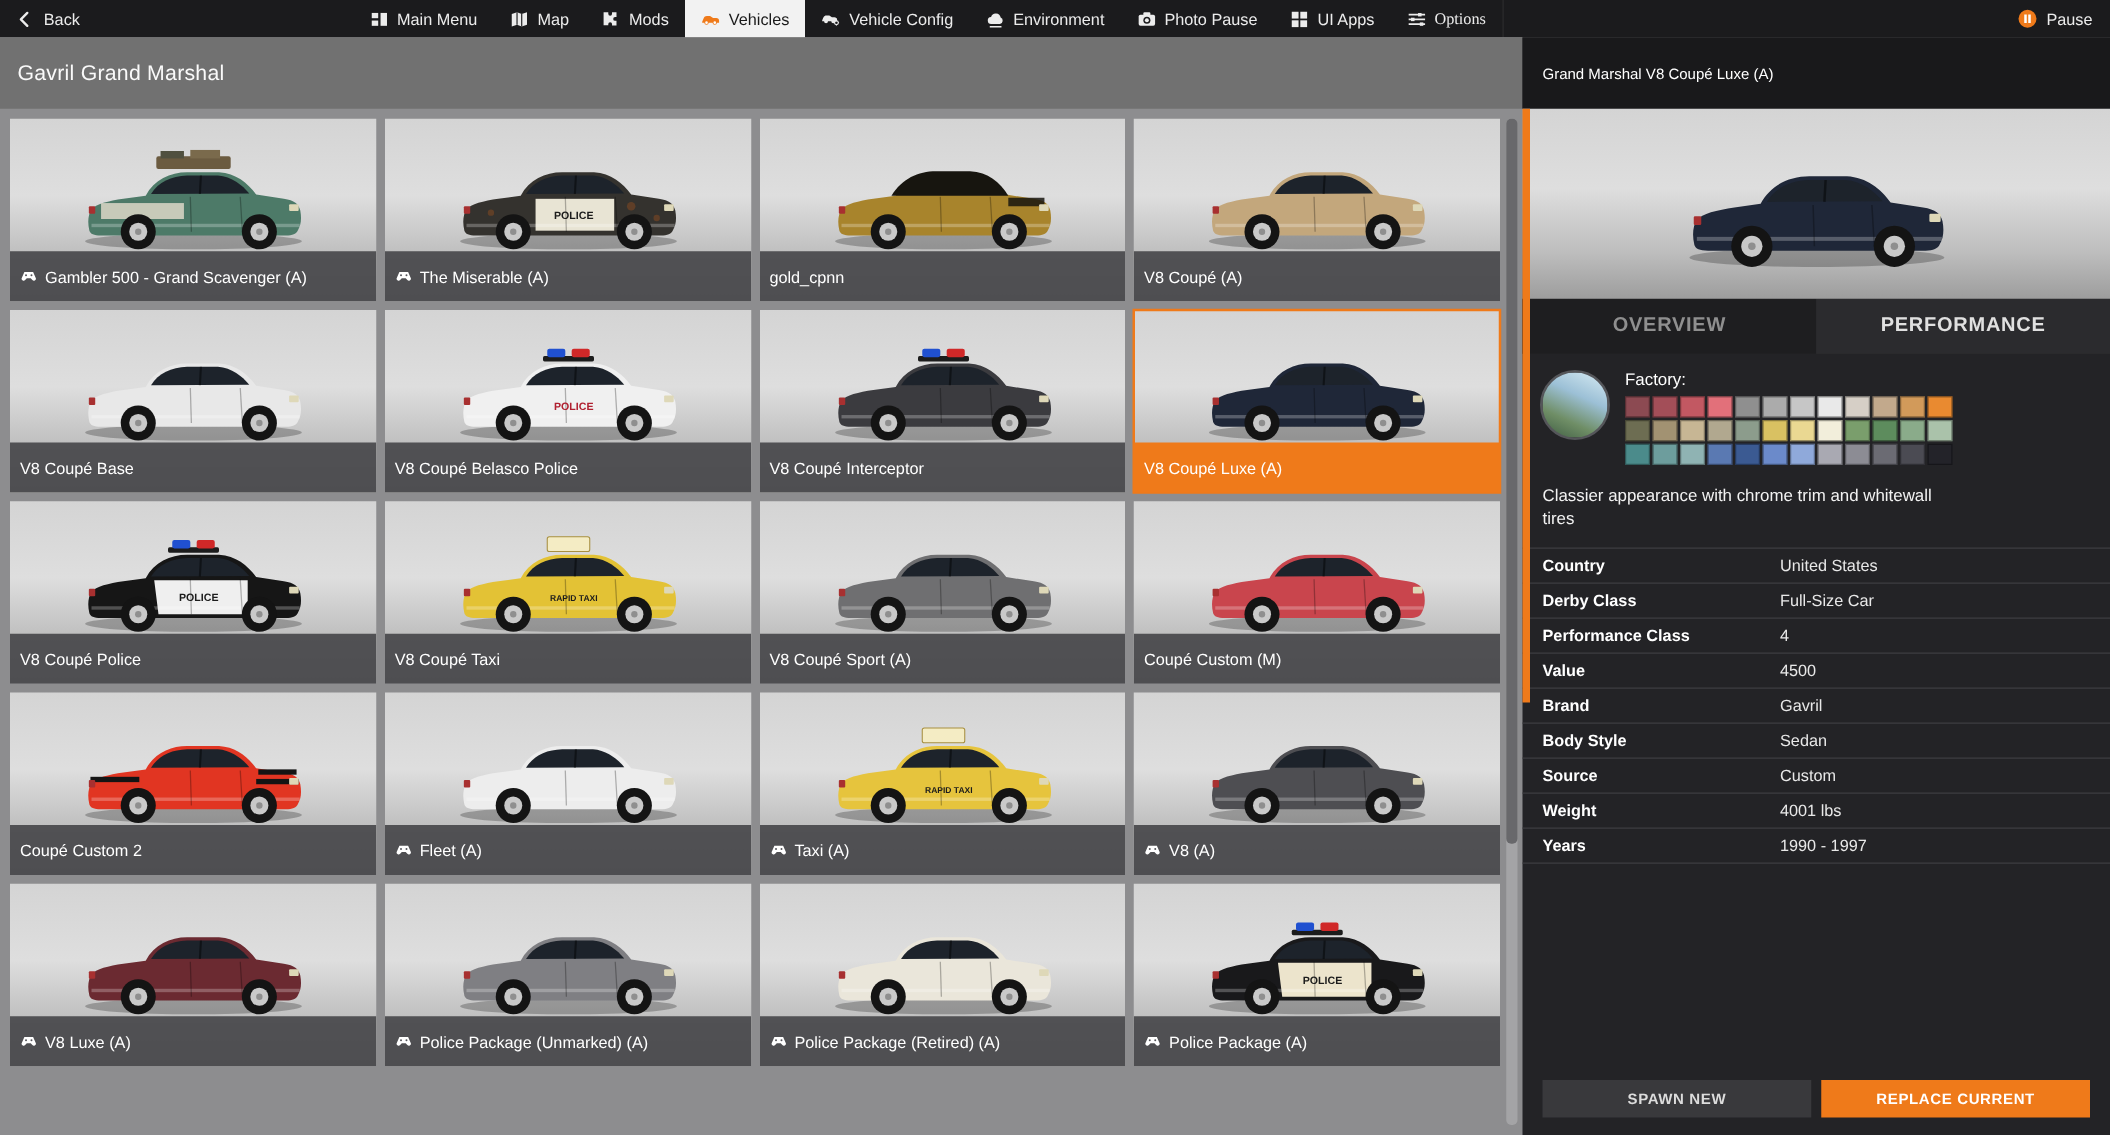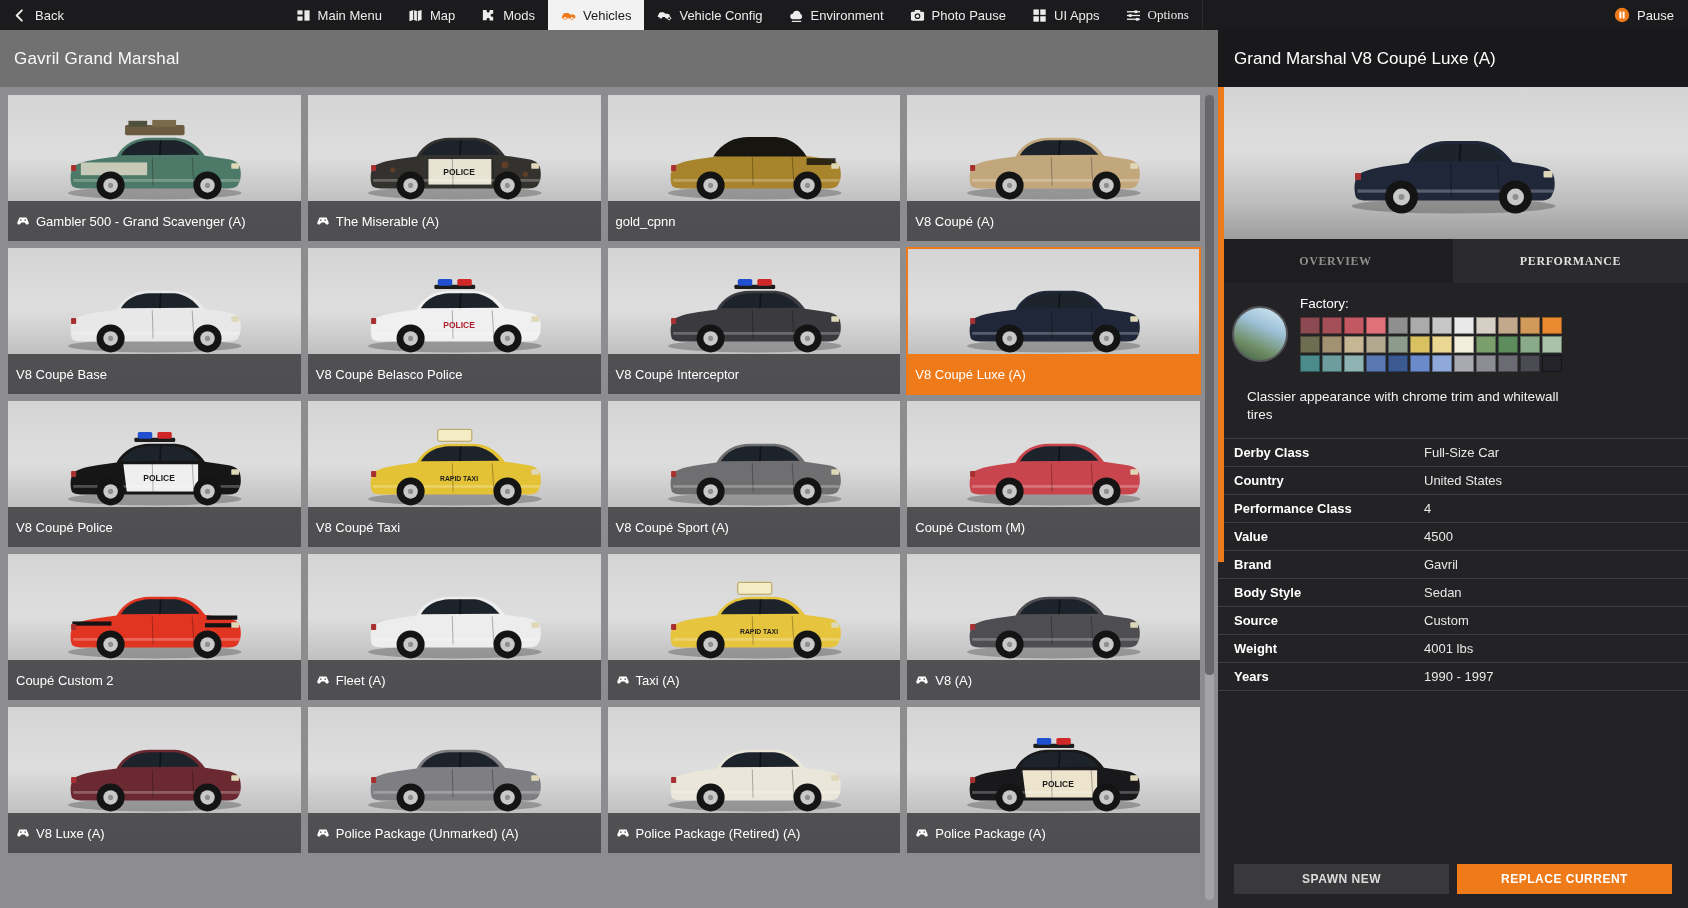--- a/index.html
+++ b/index.html
@@ -36,36 +36,36 @@
   .card.selected .card-label { background:#ef7a1a; }
   .mod-ic svg { width:14px; height:10px; display:block; }
 
   .scrollbar { position:absolute; top:8px; bottom:8px; right:4px; width:9px; background:#a4a4a6; border-radius:4px; }
   .scrollbar .thumb { position:absolute; top:0; left:0; right:0; height:72%; background:#68686b; border-radius:4px; }
 
   
   .sidebar { width:470px; flex:0 0 470px; background:#232326; color:#eee; display:flex; flex-direction:column; position:relative; }
   .accent-stripe { position:absolute; left:0; top:57px; width:6px; height:475px; background:#ef7a1a; z-index:6; }
   .sb-header { height:57px; flex:0 0 57px; background:#19191b; display:flex; align-items:center; padding:0 16px; }
-  .sb-header h2 { font-size:17px; font-weight:400; color:#fff; }
+  .sb-header h2 { font-size:12px; font-weight:400; color:#fff; }
   .sb-preview { height:152px; flex:0 0 152px; background:linear-gradient(180deg,#d4d4d4 0%,#dedede 42%,#bdbdbd 76%,#9d9d9d 100%); position:relative; overflow:hidden; }
   .sb-preview svg.car { position:absolute; top:6px; left:30px; width:410px; height:140px; }
 
   .sb-tabs { height:44px; flex:0 0 44px; display:flex; background:#2b2b2e; }
-  .sb-tab { flex:1; border:none; background:#2b2b2e; color:#e0e0e0; font-family:Liberation Serif, serif; font-size:12px; font-weight:700; letter-spacing:.6px; cursor:pointer; }
+  .sb-tab { flex:1; border:none; background:#2b2b2e; color:#e0e0e0; font-family:Liberation Sans, sans-serif; font-size:16px; font-weight:700; letter-spacing:.6px; cursor:pointer; }
   .sb-tab.active { background:#1e1e20; color:#8f8f8f; }
 
-  .sb-factory { display:flex; gap:12px; padding:13px 14px 6px; align-items:center; }
+  .sb-factory { display:flex; gap:12px; padding:13px 14px 6px; align-items:flex-start; }
   .env-thumb { width:56px; height:56px; border-radius:50%; flex:0 0 56px;
     background:linear-gradient(205deg,#d8ecf4 0%,#9cc0d6 38%,#6f8e66 70%,#3e5c42 100%); border:2px solid #55565a; }
   .factory-label { font-size:13.5px; color:#fff; margin-bottom:6px; }
   .swatches { display:grid; grid-template-columns:repeat(12, 20px); gap:2px; }
   .swatch { width:20px; height:17px; border:1px solid rgba(0,0,0,.35); cursor:pointer; }
 
-  .sb-desc { padding:10px 16px 14px; font-size:13.5px; line-height:1.35; color:#f2f2f2; max-width:360px;margin-left:13px; }
+  .sb-desc { padding:10px 16px 14px; font-size:13.5px; line-height:1.35; color:#f2f2f2; max-width:360px; }
 
   .sb-specs { border-top:1px solid #3e3e41; }
   .spec-row { display:flex; align-items:center; padding:6px 16px; border-bottom:1px solid #3e3e41; font-size:13px; }
   .spec-key { flex:0 0 190px; font-weight:700; color:#fff; }
   .spec-val { color:#e8e8e8; }
 
   .sb-actions { margin-top:auto; display:flex; gap:8px; padding:12px 16px 14px; }
   .sb-actions button { flex:1; height:30px; border:none; font-family:inherit; font-size:12px; font-weight:700; letter-spacing:.5px; cursor:pointer; }
   .btn-spawn { background:#39393c; color:#dcdcdc; }
   .btn-replace { background:#ef7a1a; color:#fff; }
@@ -859,26 +859,26 @@
               <div class="swatch" style="background: rgb(140, 140, 148);"></div>
               <div class="swatch" style="background: rgb(107, 107, 115);"></div>
               <div class="swatch" style="background: rgb(75, 75, 83);"></div>
               <div class="swatch" style="background: rgb(35, 35, 41);"></div>
             </div>
         </div>
       </div>
       <p class="sb-desc">Classier appearance with chrome trim and whitewall tires</p>
       <div class="sb-specs" id="specs">
           <div class="spec-row">
+            <span class="spec-key">Country</span>
+            <span class="spec-val">United States</span>
+          </div>
+          <div class="spec-row">
             <span class="spec-key">Derby Class</span>
             <span class="spec-val">Full-Size Car</span>
-          </div>
-          <div class="spec-row">
-            <span class="spec-key">Country</span>
-            <span class="spec-val">United States</span>
           </div>
           <div class="spec-row">
             <span class="spec-key">Performance Class</span>
             <span class="spec-val">4</span>
           </div>
           <div class="spec-row">
             <span class="spec-key">Value</span>
             <span class="spec-val">4500</span>
           </div>
           <div class="spec-row">

